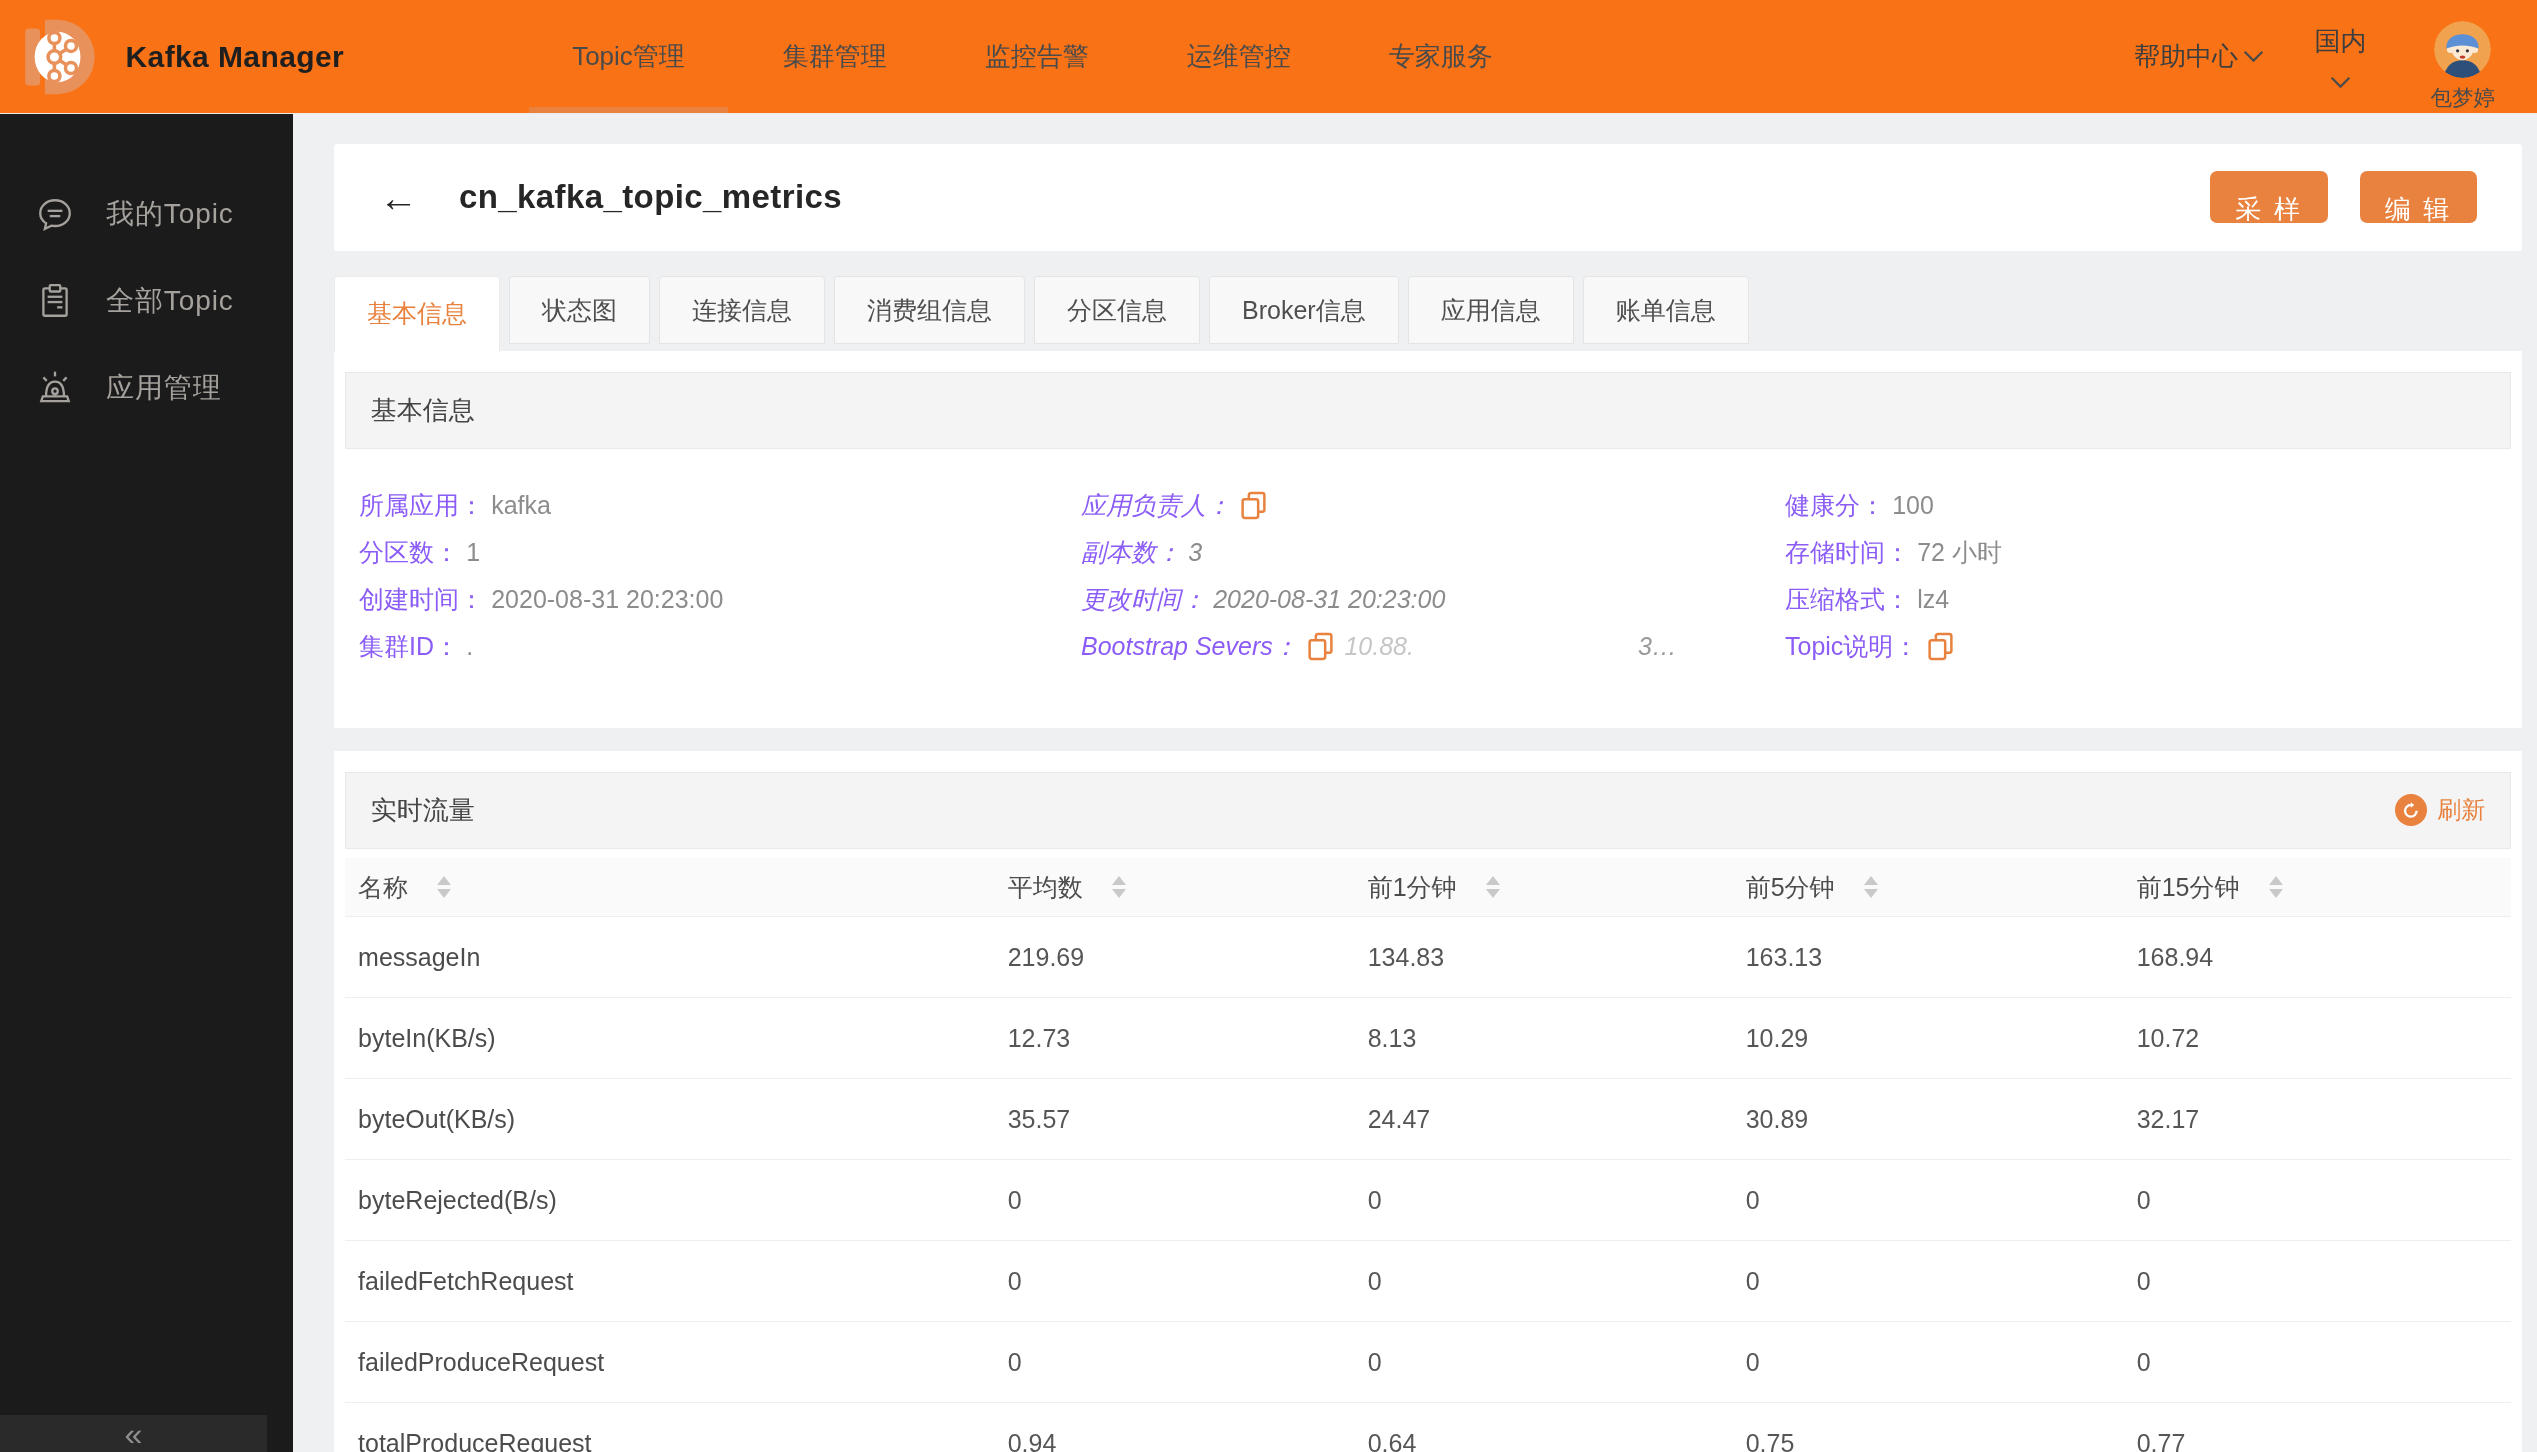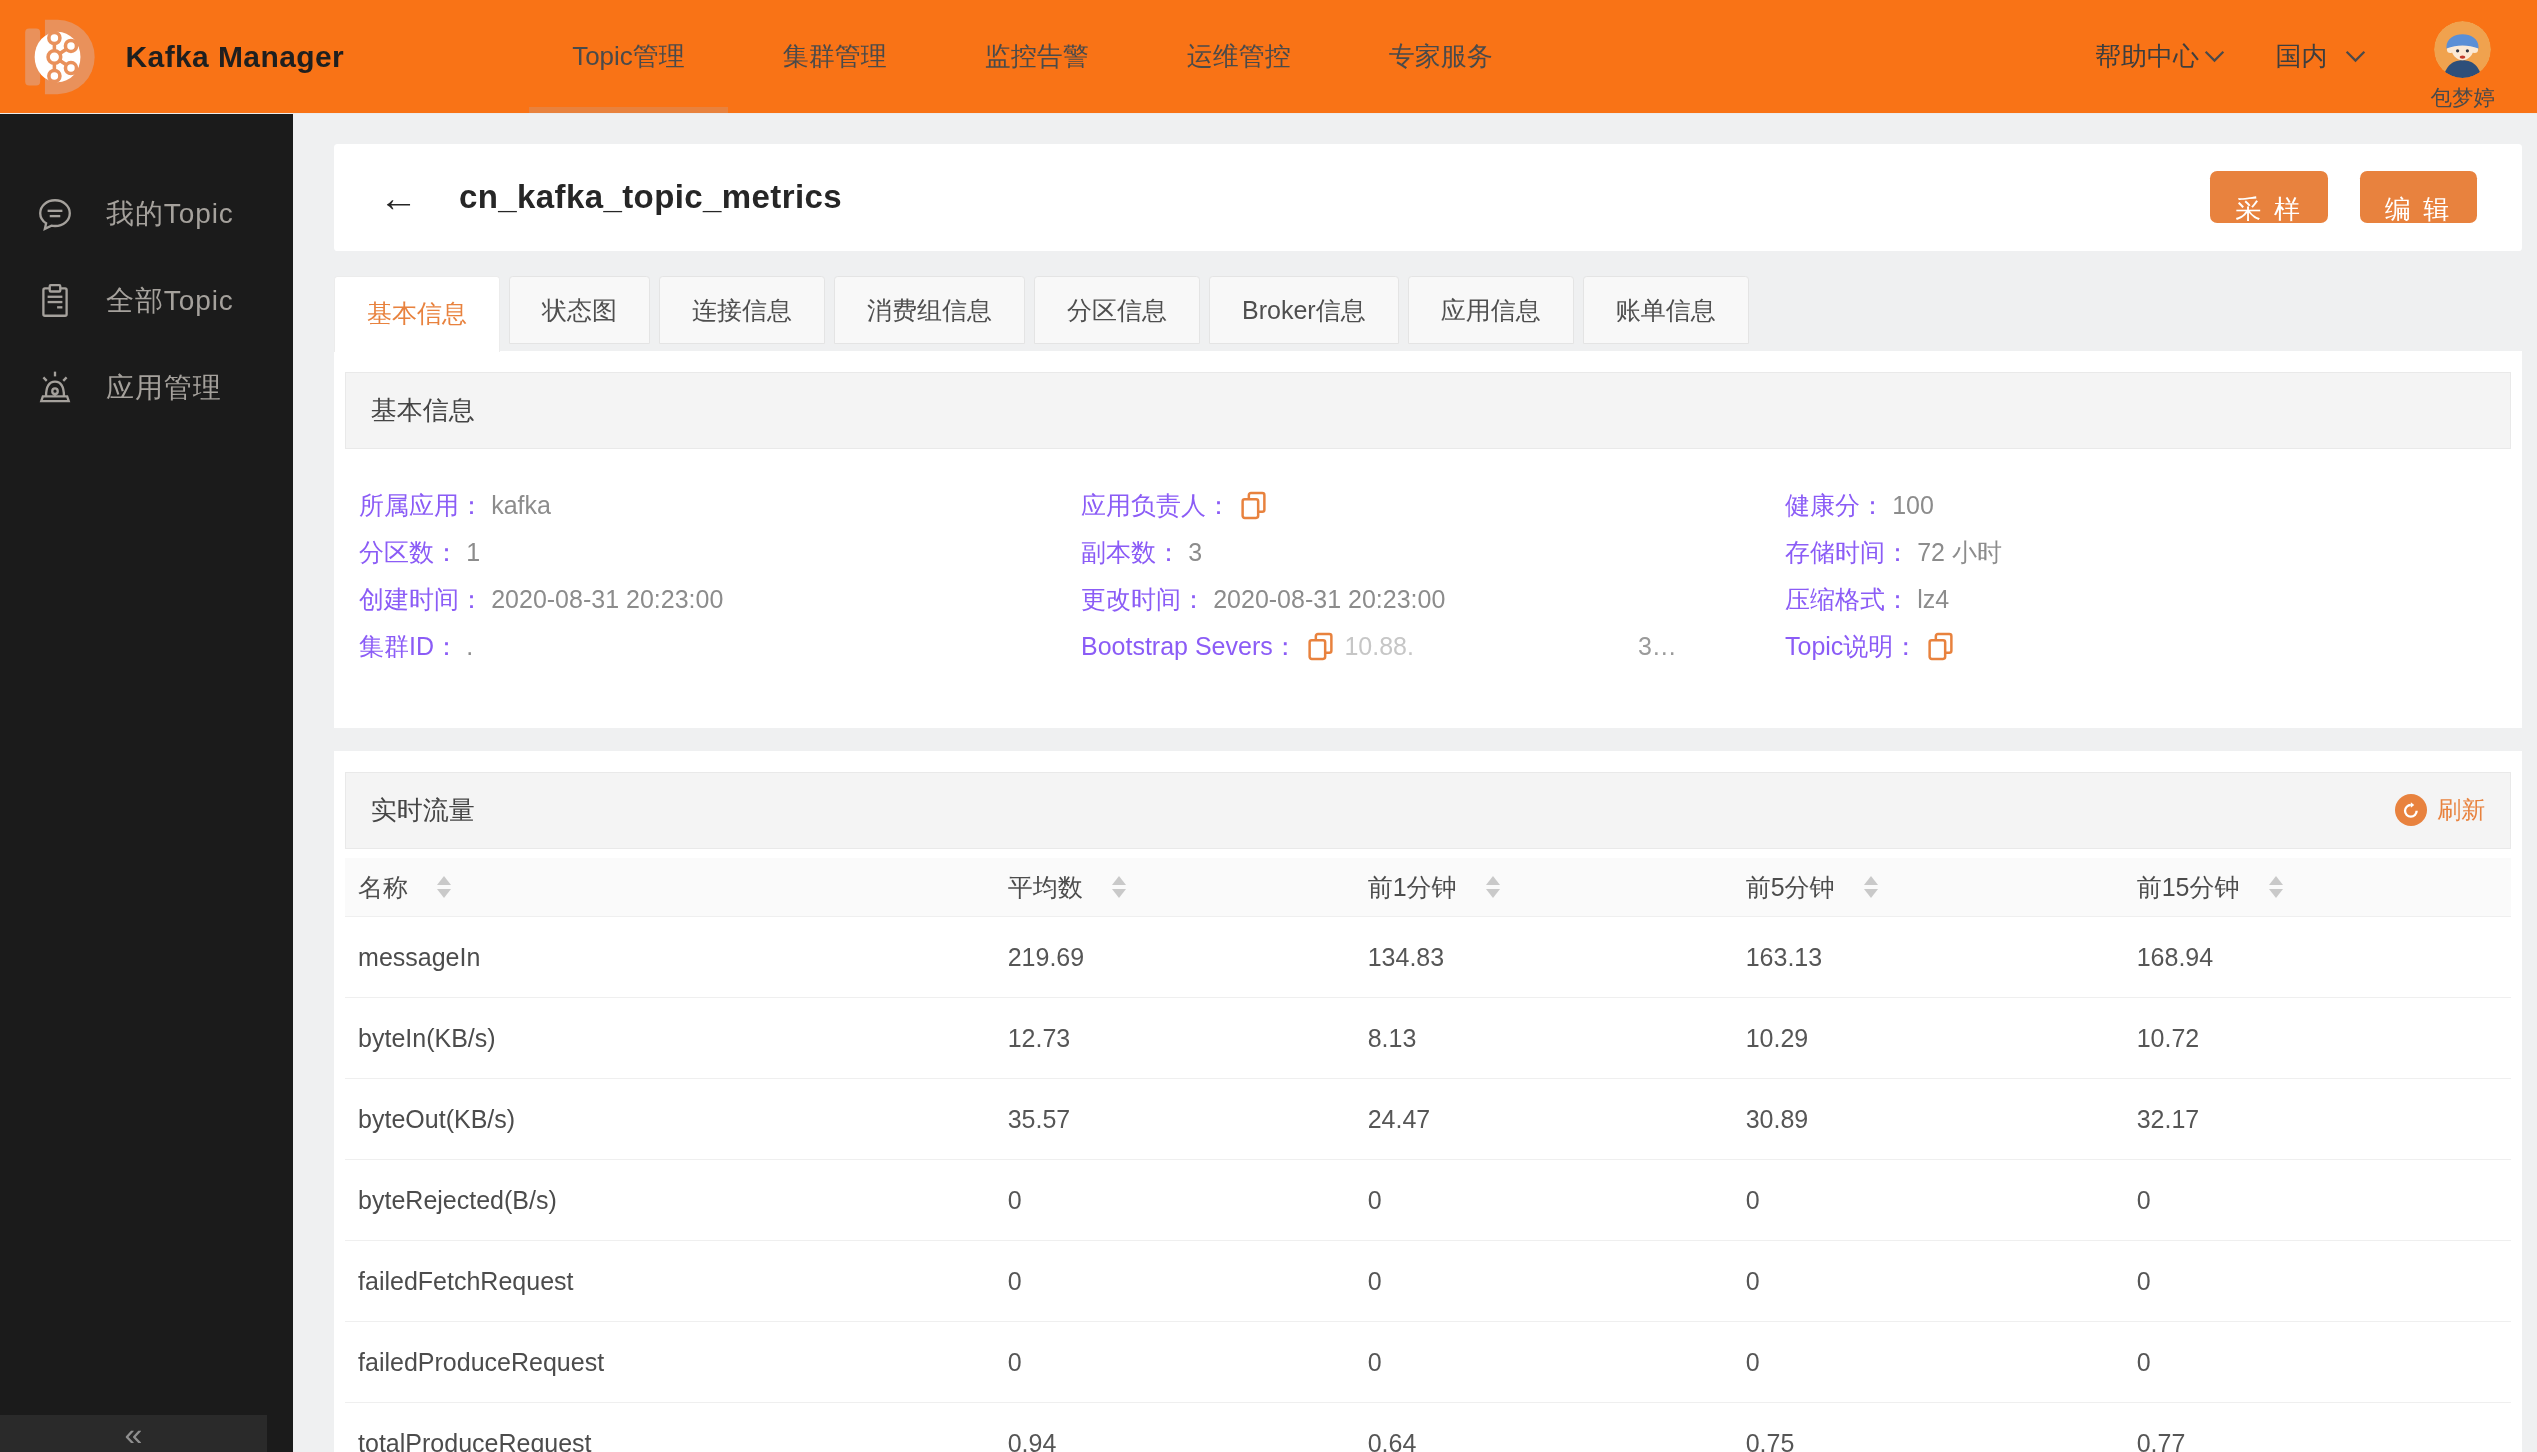--- a/index.html
+++ b/index.html
@@ -9,21 +9,21 @@
   
   .topbar { height:114px; background:#f97316; display:flex; align-items:center; position:relative; z-index:3; border-bottom:0.9px solid #ECECEC; }
   .logo { width:79px; height:82px; margin-left:21.5px; flex:none; }
   .brand { font-size:30px; font-weight:700; color:#1F1F1F; margin-left:25px; letter-spacing:0.4px; white-space:nowrap; }
   .nav { display:flex; margin-left:179px; height:100%; }
   .nav-item { position:relative; display:flex; align-items:center; padding:0 49px; font-size:26px; color:#4A4A4A; cursor:pointer; white-space:nowrap; }
   .nav-item.active::after { content:""; position:absolute; left:5.4px; right:5.4px; bottom:0; height:6.3px; background:#E8823E; }
   .top-right { margin-left:auto; display:flex; align-items:center; height:100%; }
   .help, .region { display:flex; align-items:center; font-size:26px; color:#3E3E3E; cursor:pointer; }
   .help { margin-right:50px; gap:3.6px; }
-  .region { margin-right:64px; gap:16px; }
+  .region { margin-right:64px; gap:16px;flex-direction:column; }
   .chev { display:inline-block; }
   .user { display:flex; flex-direction:column; align-items:center; margin-right:43px; padding-top:19.7px; cursor:pointer; }
   .avatar { width:57px; height:57px; border-radius:50%; overflow:hidden; flex:none; }
   .uname { font-size:21.5px; color:#4A4A4A; margin-top:4.5px; white-space:nowrap; }
 
   
   .shell { display:flex; height:1339px; }
   .sidebar { width:293px; flex:none; background:#1B1B1B; position:relative; padding-top:56px; }
   .side-item { display:flex; align-items:center; gap:32px; padding-left:36px; height:87px; cursor:pointer; }
   .side-item .slabel { font-size:28px; color:#A5A19C; letter-spacing:0.9px; white-space:nowrap; }
@@ -47,21 +47,21 @@
   
   .card { background:#fff; padding:10.7px; position:relative; z-index:1; }
   .card-b { margin-top:23px; padding-bottom:0; }
   .section-bar { background:#F4F4F4; border:0.9px solid #E9E9E9; height:77px; margin-top:10.7px; display:flex; align-items:center; padding:0 25px; font-size:26px; color:#454545; }
   .refresh { margin-left:auto; display:flex; align-items:center; gap:10.7px; color:#E8823E; font-size:24px; cursor:pointer; }
   .refresh-ic { width:32px; height:32px; border-radius:50%; background:#E8823E; display:flex; align-items:center; justify-content:center; flex:none; }
 
   
   .fields { display:flex; padding:41px 14.3px 54px; }
   .fcol { display:flex; flex-direction:column; row-gap:15px; }
-  .fcol-1 { width:722px; } .fcol-2 { width:704px; } .fcol-3 { flex:1; }
+  .fcol-1 { width:722px; } .fcol-2 { width:704px;font-style:italic; } .fcol-3 { flex:1; }
   .field { display:flex; align-items:center; height:32px; font-size:25px; white-space:nowrap; }
   .flabel { color:#8b5cf6; }
   .fvalue { color:#8C8C8C; margin-left:7.2px; }
   .copy-ic { width:27px; height:29px; margin-left:9px; flex:none; cursor:pointer; }
   .fvalue-faded { color:#C6C6C6; margin-left:10.7px; }
   .fvalue-tail { color:#9A9A9A; margin-left:224px; }
 
   
   table { width:100%; border-collapse:collapse; table-layout:fixed; margin-top:9px; }
   thead th { background:#FAFAFA; height:59px; font-weight:400; font-size:25px; color:#4C4C4C; text-align:left; }

